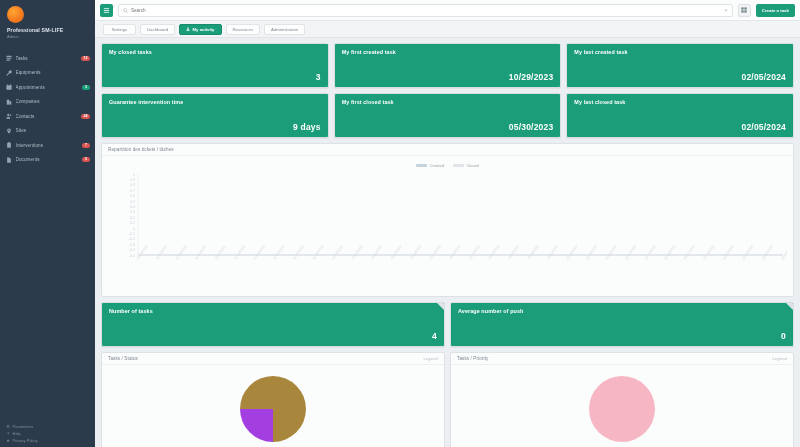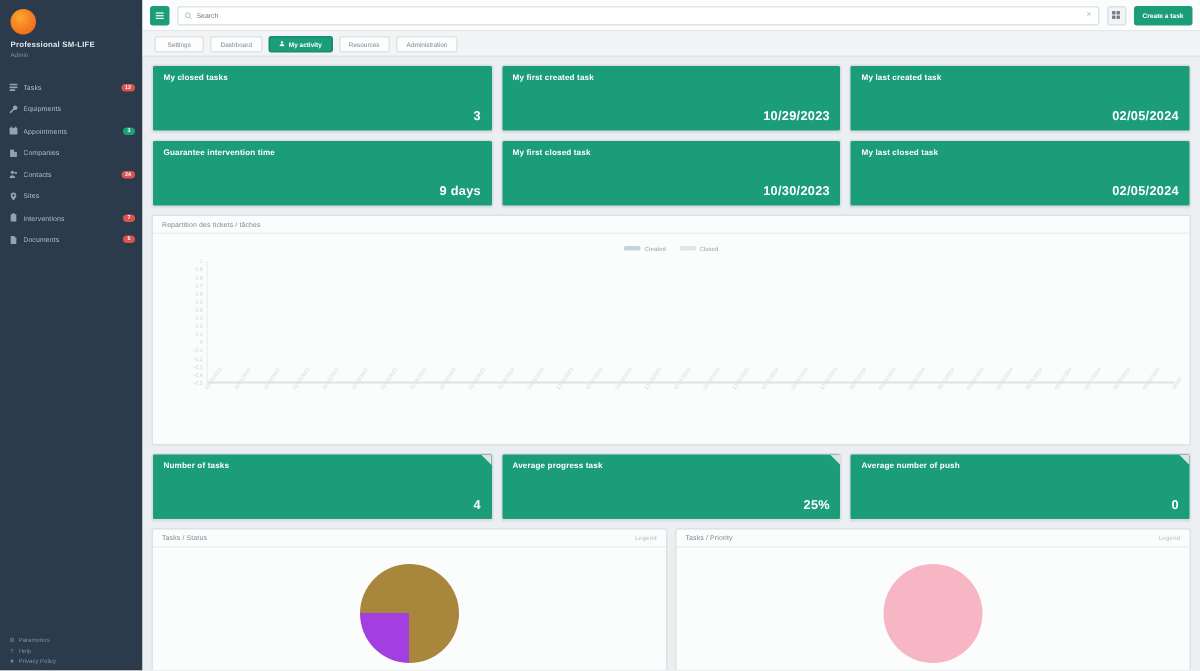--- a/index.html
+++ b/index.html
@@ -400,21 +400,21 @@
         </div>
       </div>
 
       <div class="grid3">
         <div class="stat-card">
           <div class="stat-title">Guarantee intervention time</div>
           <div class="stat-value">9 days</div>
         </div>
         <div class="stat-card">
           <div class="stat-title">My first closed task</div>
-          <div class="stat-value">10/30/2023</div>
+          <div class="stat-value">05/30/2023</div>
         </div>
         <div class="stat-card">
           <div class="stat-title">My last closed task</div>
           <div class="stat-value">02/05/2024</div>
         </div>
       </div>
 
       <div class="panel" id="chart-panel">
         <div class="panel-head">
           <div class="panel-title">Repartition des tickets / tâches</div>
@@ -492,25 +492,20 @@
       </div>
 
       <div class="grid3">
         <div class="stat-card corner-on">
           <span class="corner"></span>
           <div class="stat-title">Number of tasks</div>
           <div class="stat-value">4</div>
         </div>
         <div class="stat-card corner-on">
           <span class="corner"></span>
-          <div class="stat-title">Average progress task</div>
-          <div class="stat-value">25%</div>
-        </div>
-        <div class="stat-card corner-on">
-          <span class="corner"></span>
           <div class="stat-title">Average number of push</div>
           <div class="stat-value">0</div>
         </div>
       </div>
 
       <div class="grid2">
         <div class="pie-panel">
           <div class="panel-head">
             <div class="panel-title">Tasks / Status</div>
             <div class="panel-tools">Legend</div>

